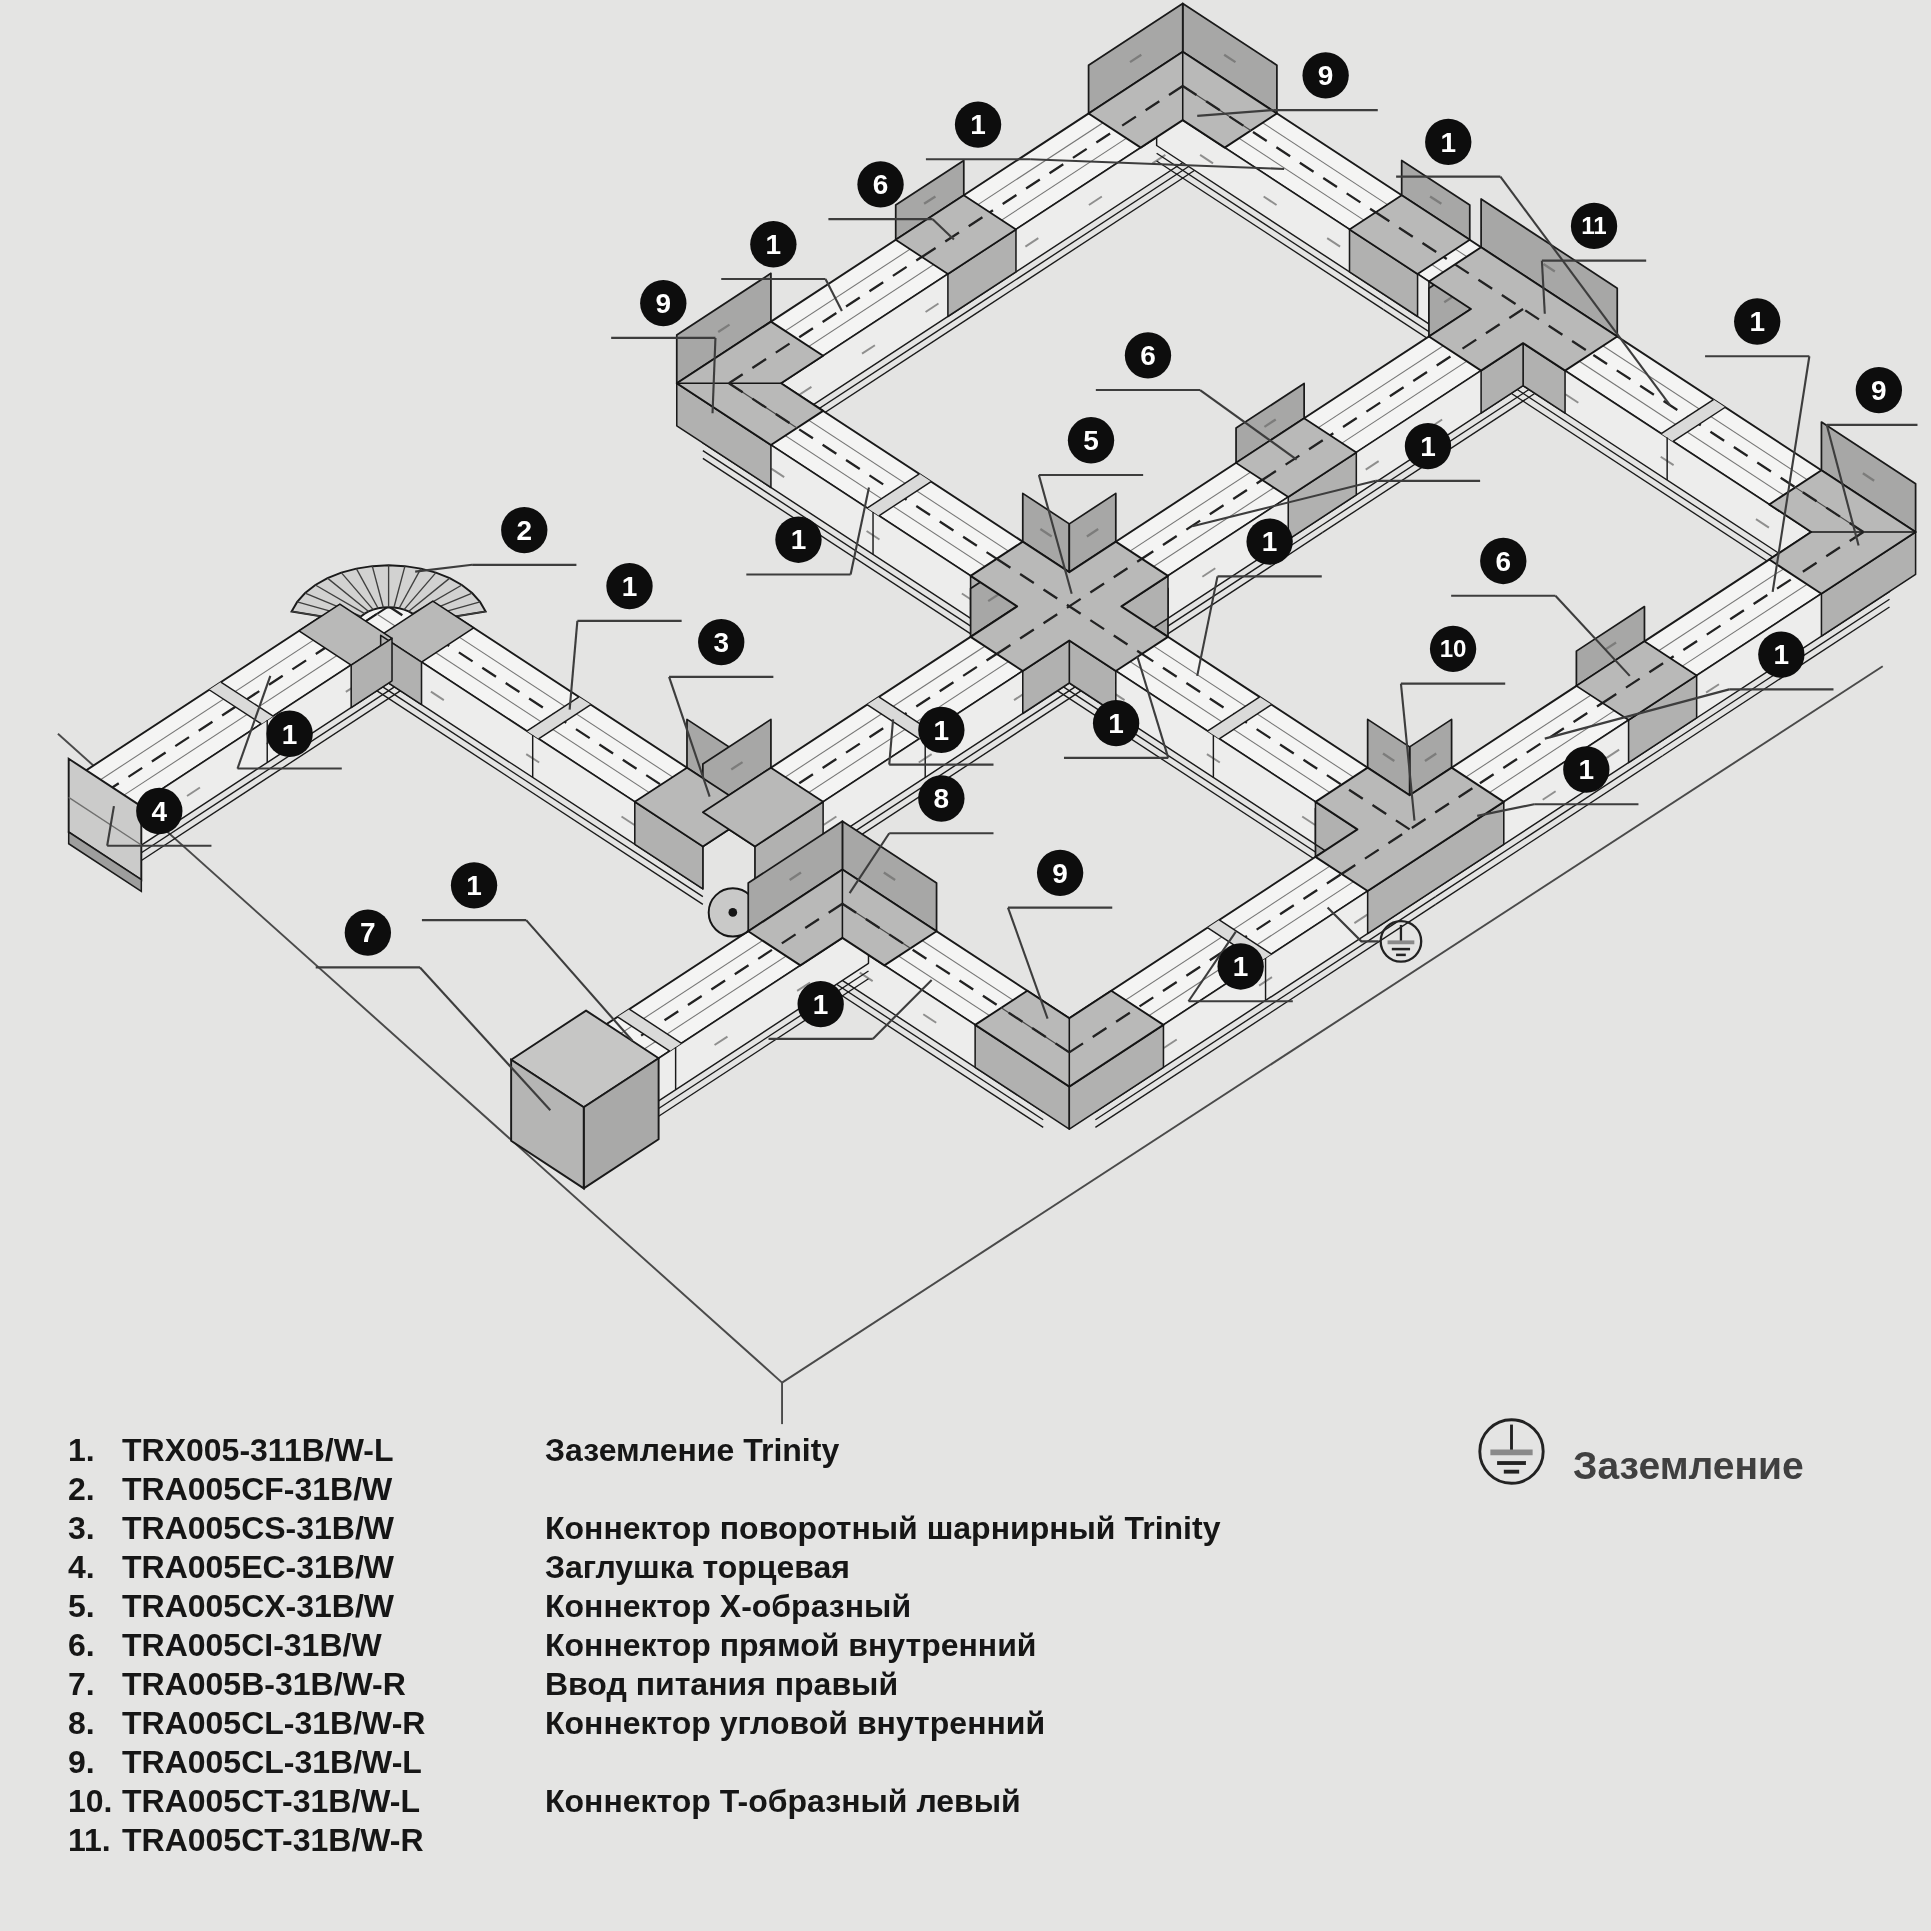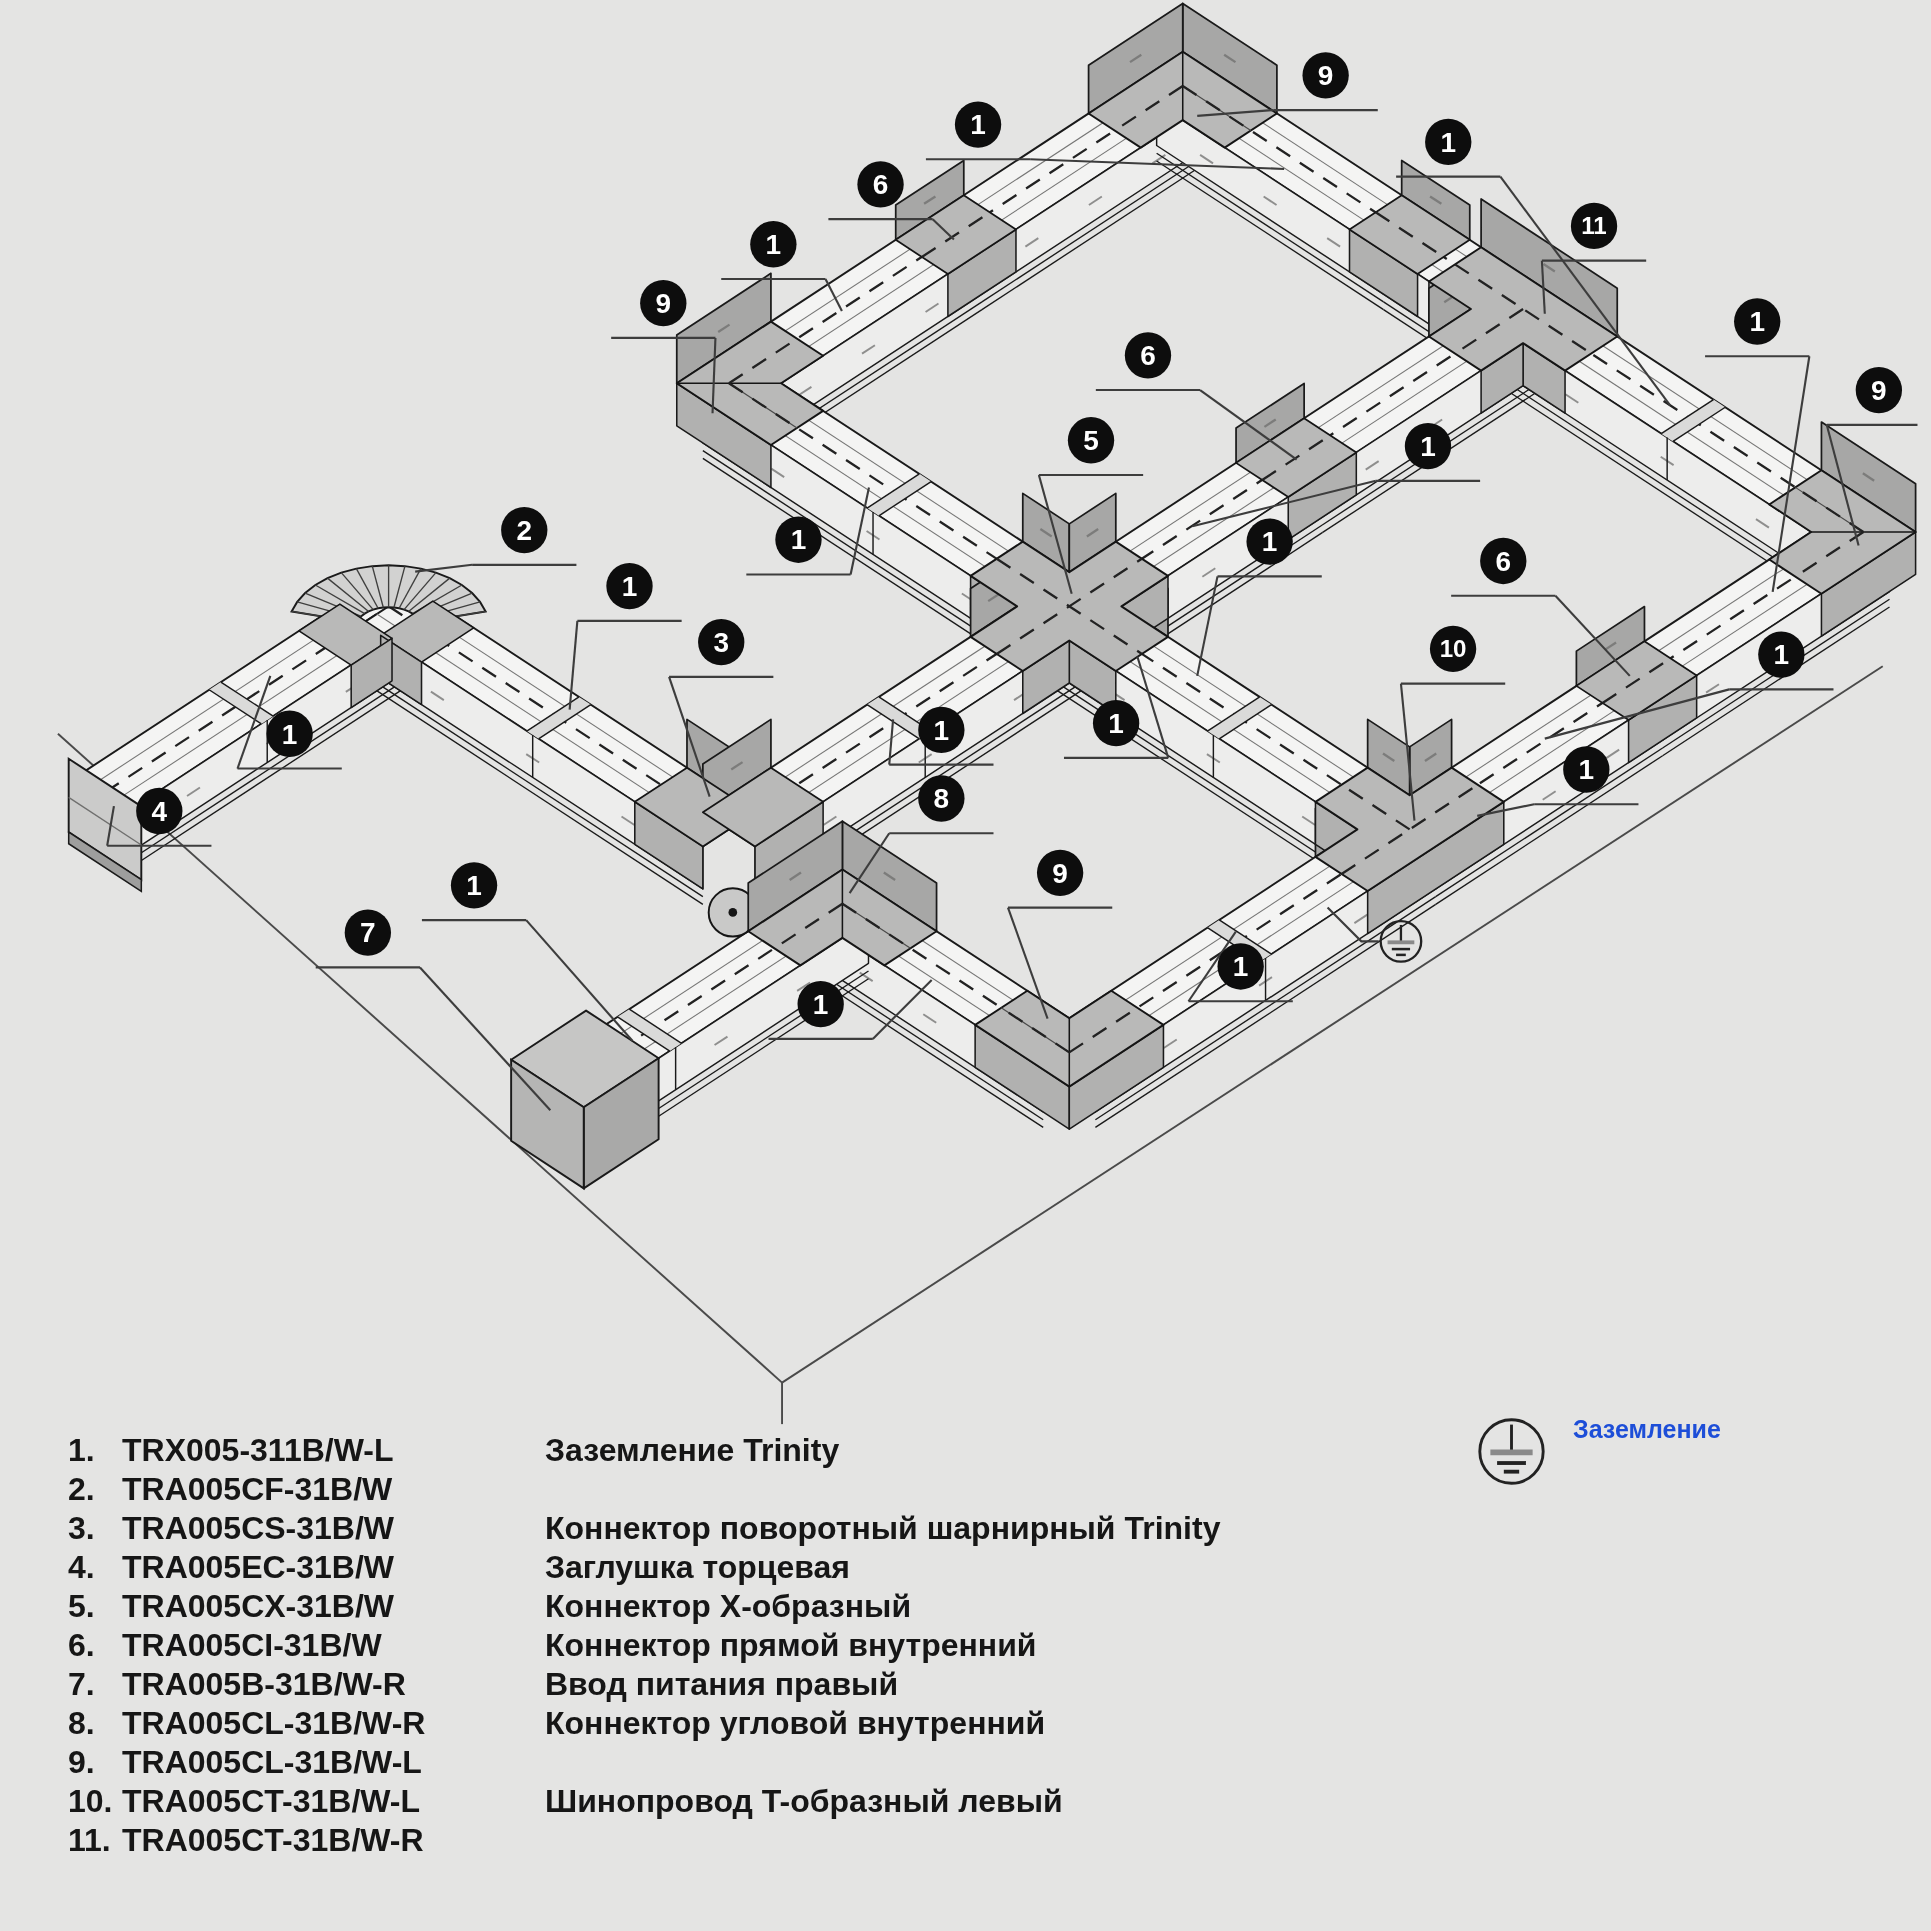--- a/index.html
+++ b/index.html
@@ -3,22 +3,22 @@
 <meta charset="utf-8">
 <style>
   html,body{margin:0;padding:0}
   body{width:1931px;height:1931px;position:relative;background:#e4e4e3;
        font-family:"Liberation Sans",sans-serif;overflow:hidden}
   #scene{position:absolute;left:0;top:0}
   .legend{position:absolute;left:68px;top:1431px;color:#161616}
   .lrow{display:flex;height:39px;line-height:39px;font-size:32px;font-weight:700;white-space:nowrap}
   .lnum{width:54px}
   .lcode{width:423px}
-  .glegend{position:absolute;left:1475px;top:1415px;display:flex;align-items:flex-start;gap:25px;
-           font-size:25px;font-weight:700;color:#1d4ed8}
+  .glegend{position:absolute;left:1475px;top:1415px;display:flex;align-items:flex-end;gap:25px;
+           font-size:39px;font-weight:700;color:#404040}
 </style>
 </head>
 <body>
 
 <svg id="scene" width="1931" height="1931" viewBox="0 0 2000 2000" font-family="Liberation Sans, sans-serif">
     <g>
       <line x1="60" y1="760" x2="810" y2="1432" stroke="#4a4a4a" stroke-width="2"></line>
       <line x1="810" y1="1432" x2="1950" y2="690" stroke="#4a4a4a" stroke-width="2"></line>
       <line x1="810" y1="1432" x2="810" y2="1475" stroke="#4a4a4a" stroke-width="2"></line>
     </g>
@@ -679,21 +679,21 @@
       <span class="lcode">TRA005CL-31B/W-R</span>
       <span class="ldesc">Коннектор угловой внутренний</span>
     </div>
   <div class="lrow">
       <span class="lnum">9.</span>
       <span class="lcode">TRA005CL-31B/W-L</span>
     </div>
   <div class="lrow">
       <span class="lnum">10.</span>
       <span class="lcode">TRA005CT-31B/W-L</span>
-      <span class="ldesc">Шинопровод T-образный левый</span>
+      <span class="ldesc">Коннектор T-образный левый</span>
     </div>
   <div class="lrow">
       <span class="lnum">11.</span>
       <span class="lcode">TRA005CT-31B/W-R</span>
     </div>
 </div>
 
 <div class="glegend">
   <svg width="73" height="73" viewBox="0 0 76 76">
     <circle cx="38" cy="38" r="33" fill="none" stroke="#222" stroke-width="3"></circle>

